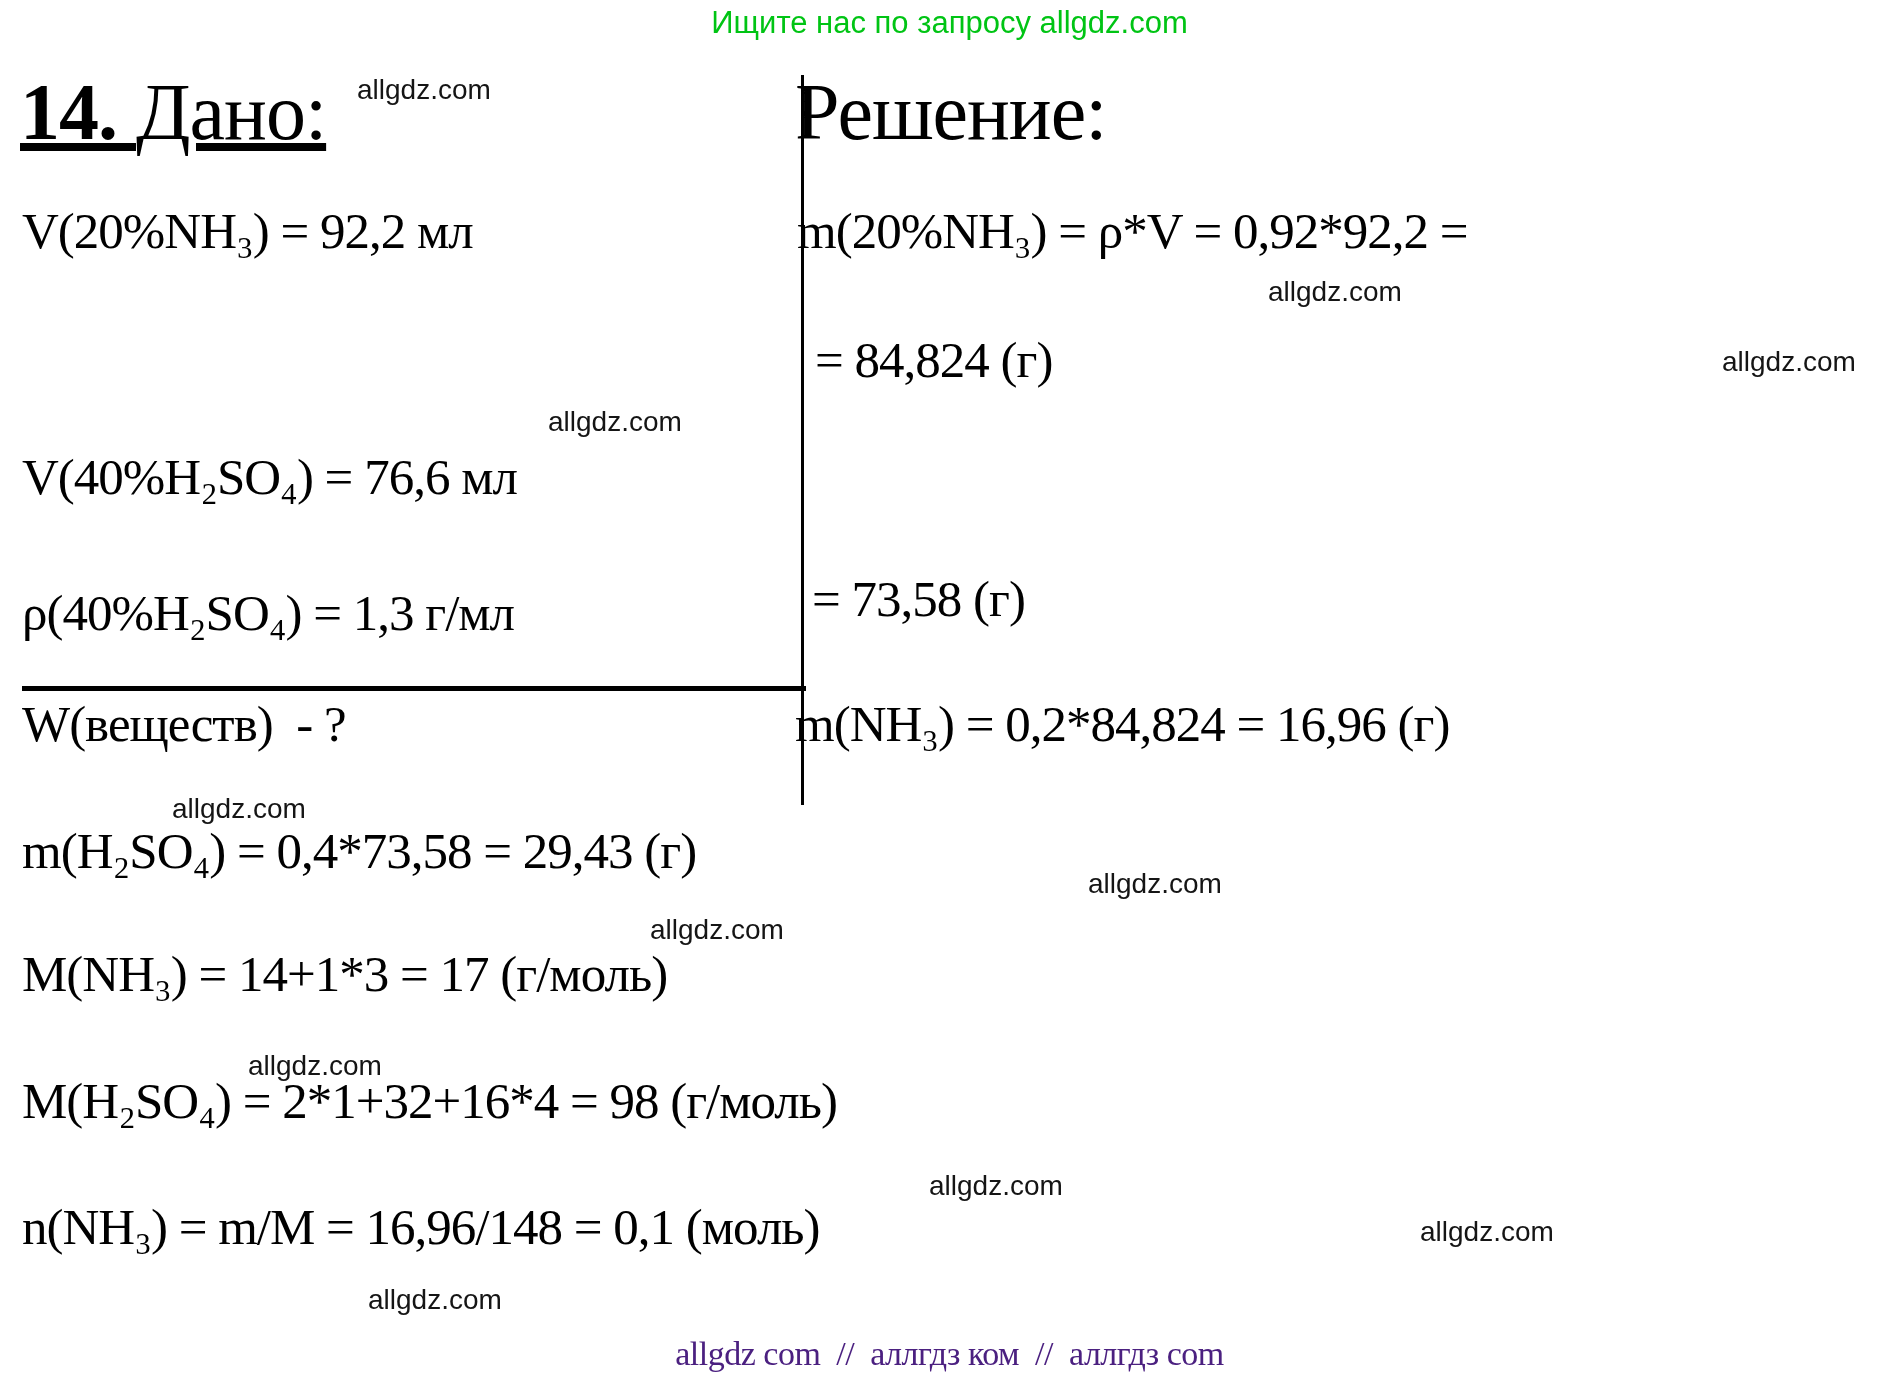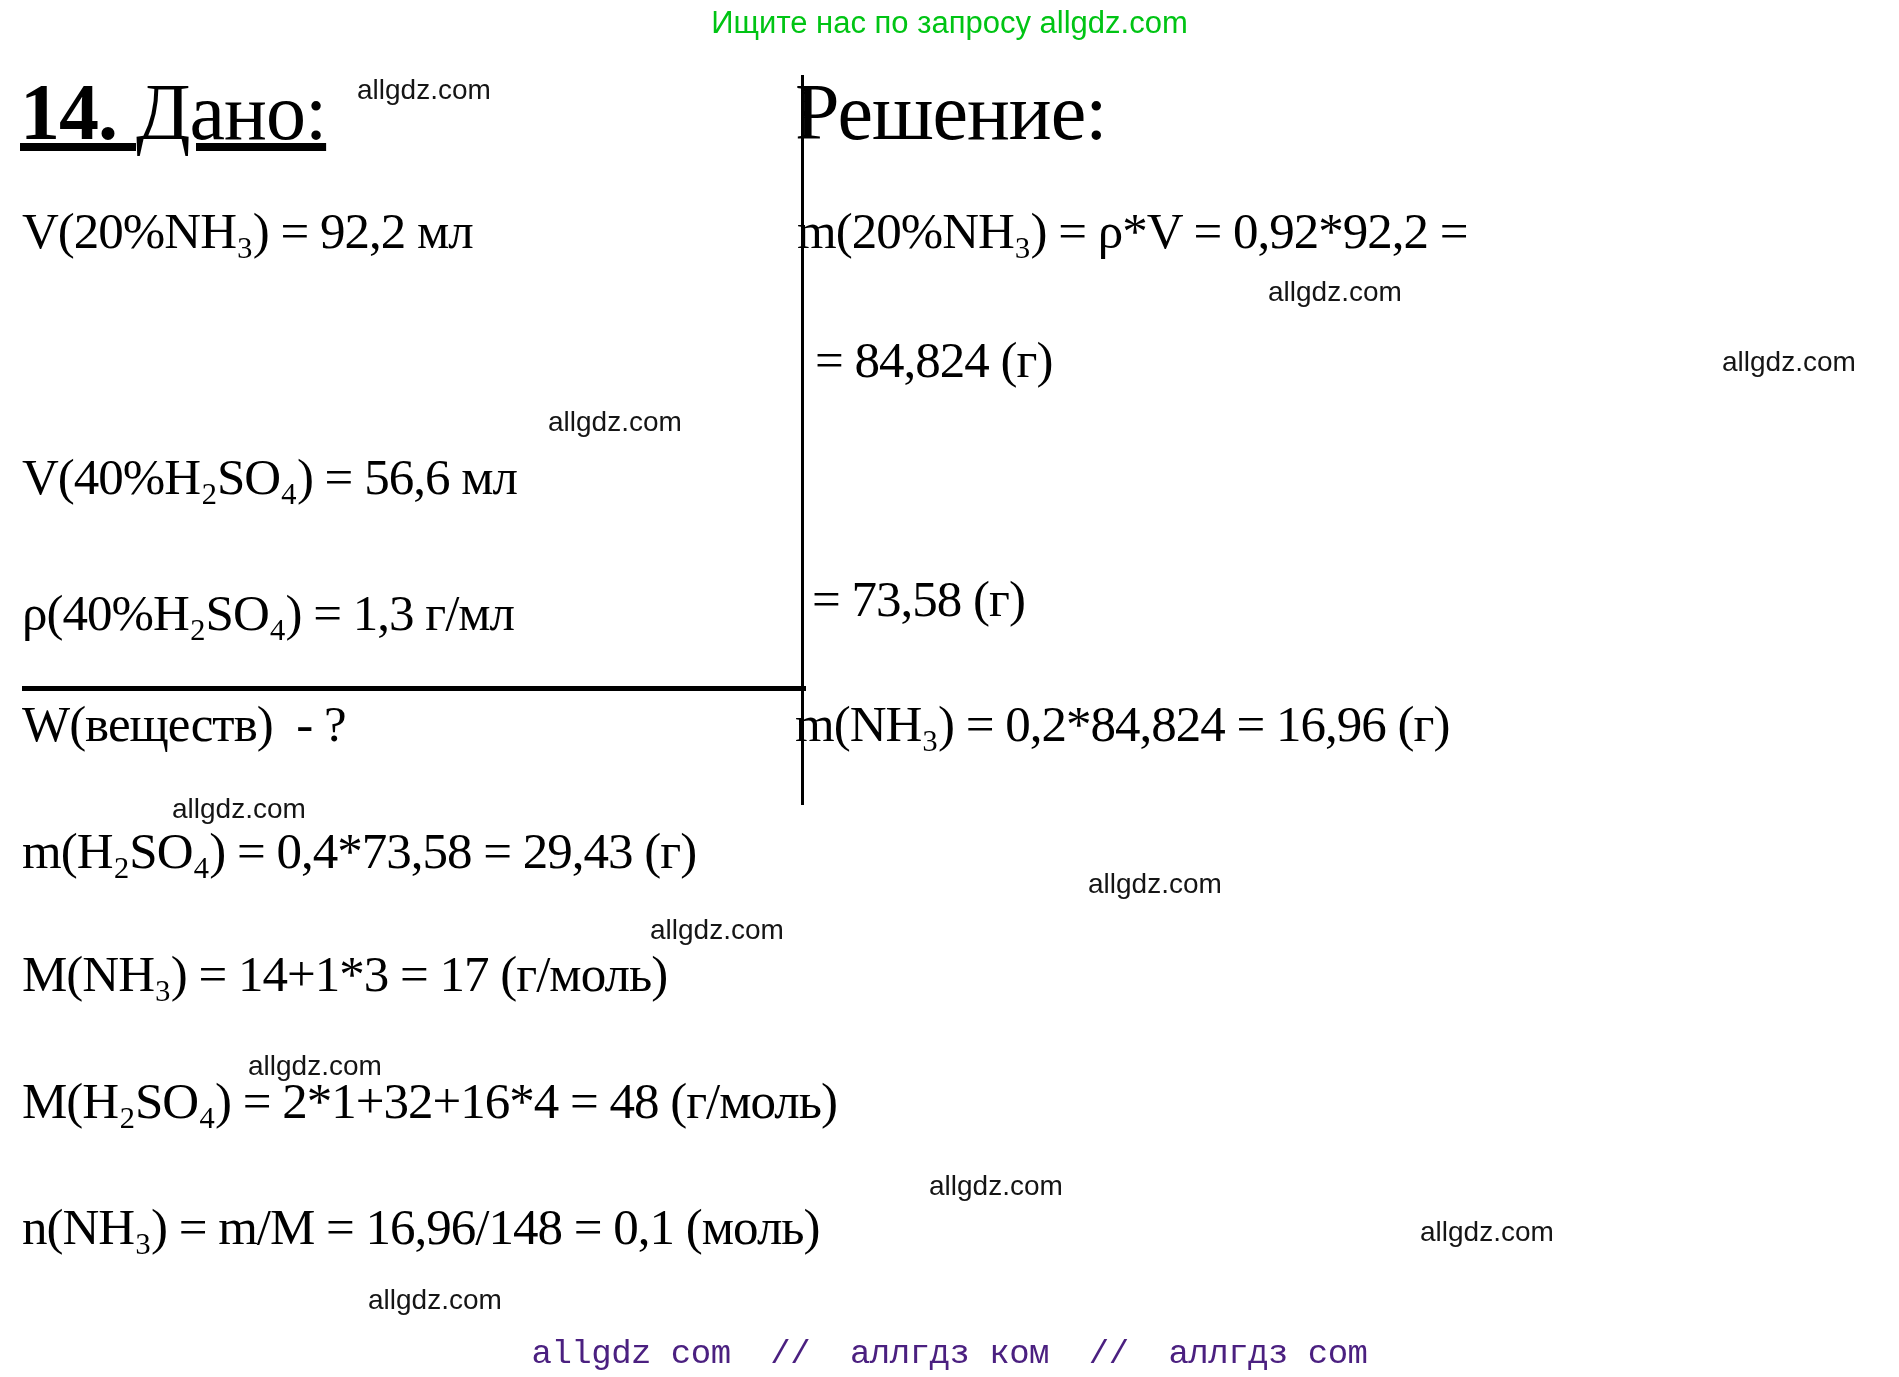--- a/index.html
+++ b/index.html
@@ -29,21 +29,21 @@
     position:absolute; left:801px; top:75px; width:3px; height:730px;
     background:#000000;
   }
   .hline {
     position:absolute; left:22px; top:686px; width:784px; height:5px;
     background:#000000;
   }
   .footer {
     position:absolute; top:1335px; left:0; width:100%;
     text-align:center;
-    font-family:Liberation Mono, monospace;
+    font-family:Liberation Serif, serif;
     font-size:34px; color:#4b2080; letter-spacing:-0.5px; white-space:pre;
   }
   
   .t-left  { left:20px;  top:72px;text-decoration:underline; }
   .t-right { left:795px; top:72px; }
   .g1 { left:22px;  top:206px; }
   .g2 { left:22px;  top:336px; }
   .g3 { left:22px;  top:452px; }
   .g4 { left:22px;  top:588px; }
   .gf { left:22px;  top:699px; }
@@ -77,32 +77,32 @@
   <div class="green-header">Ищите нас по запросу allgdz.com</div>
 
   <div class="vline"></div>
   <div class="hline"></div>
 
   <div class="f title t-left"><span class="num">14.</span><span> </span><span>Дано:</span></div>
 
   <div class="f title t-right">Решение:</div>
 
   <div class="f g1">V(20%NH₃) = 92,2 мл</div>
-  <div class="f g3">V(40%H₂SO₄) = 56,6 мл</div>
+  <div class="f g3">V(40%H₂SO₄) = 76,6 мл</div>
   <div class="f g4">ρ(40%H₂SO₄) = 1,3 г/мл</div>
   <div class="f gf">W(веществ)  - ?</div>
 
   <div class="f s1">m(20%NH₃) = ρ*V = 0,92*92,2 =</div>
   <div class="f s2">= 84,824 (г)</div>
   <div class="f s4">= 73,58 (г)</div>
   <div class="f s5">m(NH₃) = 0,2*84,824 = 16,96 (г)</div>
 
   <div class="f q1">m(H₂SO₄) = 0,4*73,58 = 29,43 (г)</div>
   <div class="f q2">M(NH₃) = 14+1*3 = 17 (г/моль)</div>
-  <div class="f q3">M(H₂SO₄) = 2*1+32+16*4 = 48 (г/моль)</div>
+  <div class="f q3">M(H₂SO₄) = 2*1+32+16*4 = 98 (г/моль)</div>
   <div class="f q4">n(NH₃) = m/M = 16,96/148 = 0,1 (моль)</div>
 
   <div class="wm w1">allgdz.com</div>
   <div class="wm w2">allgdz.com</div>
   <div class="wm w3">allgdz.com</div>
   <div class="wm w4">allgdz.com</div>
   <div class="wm w5">allgdz.com</div>
   <div class="wm w6">allgdz.com</div>
   <div class="wm w7">allgdz.com</div>
   <div class="wm w8">allgdz.com</div>

